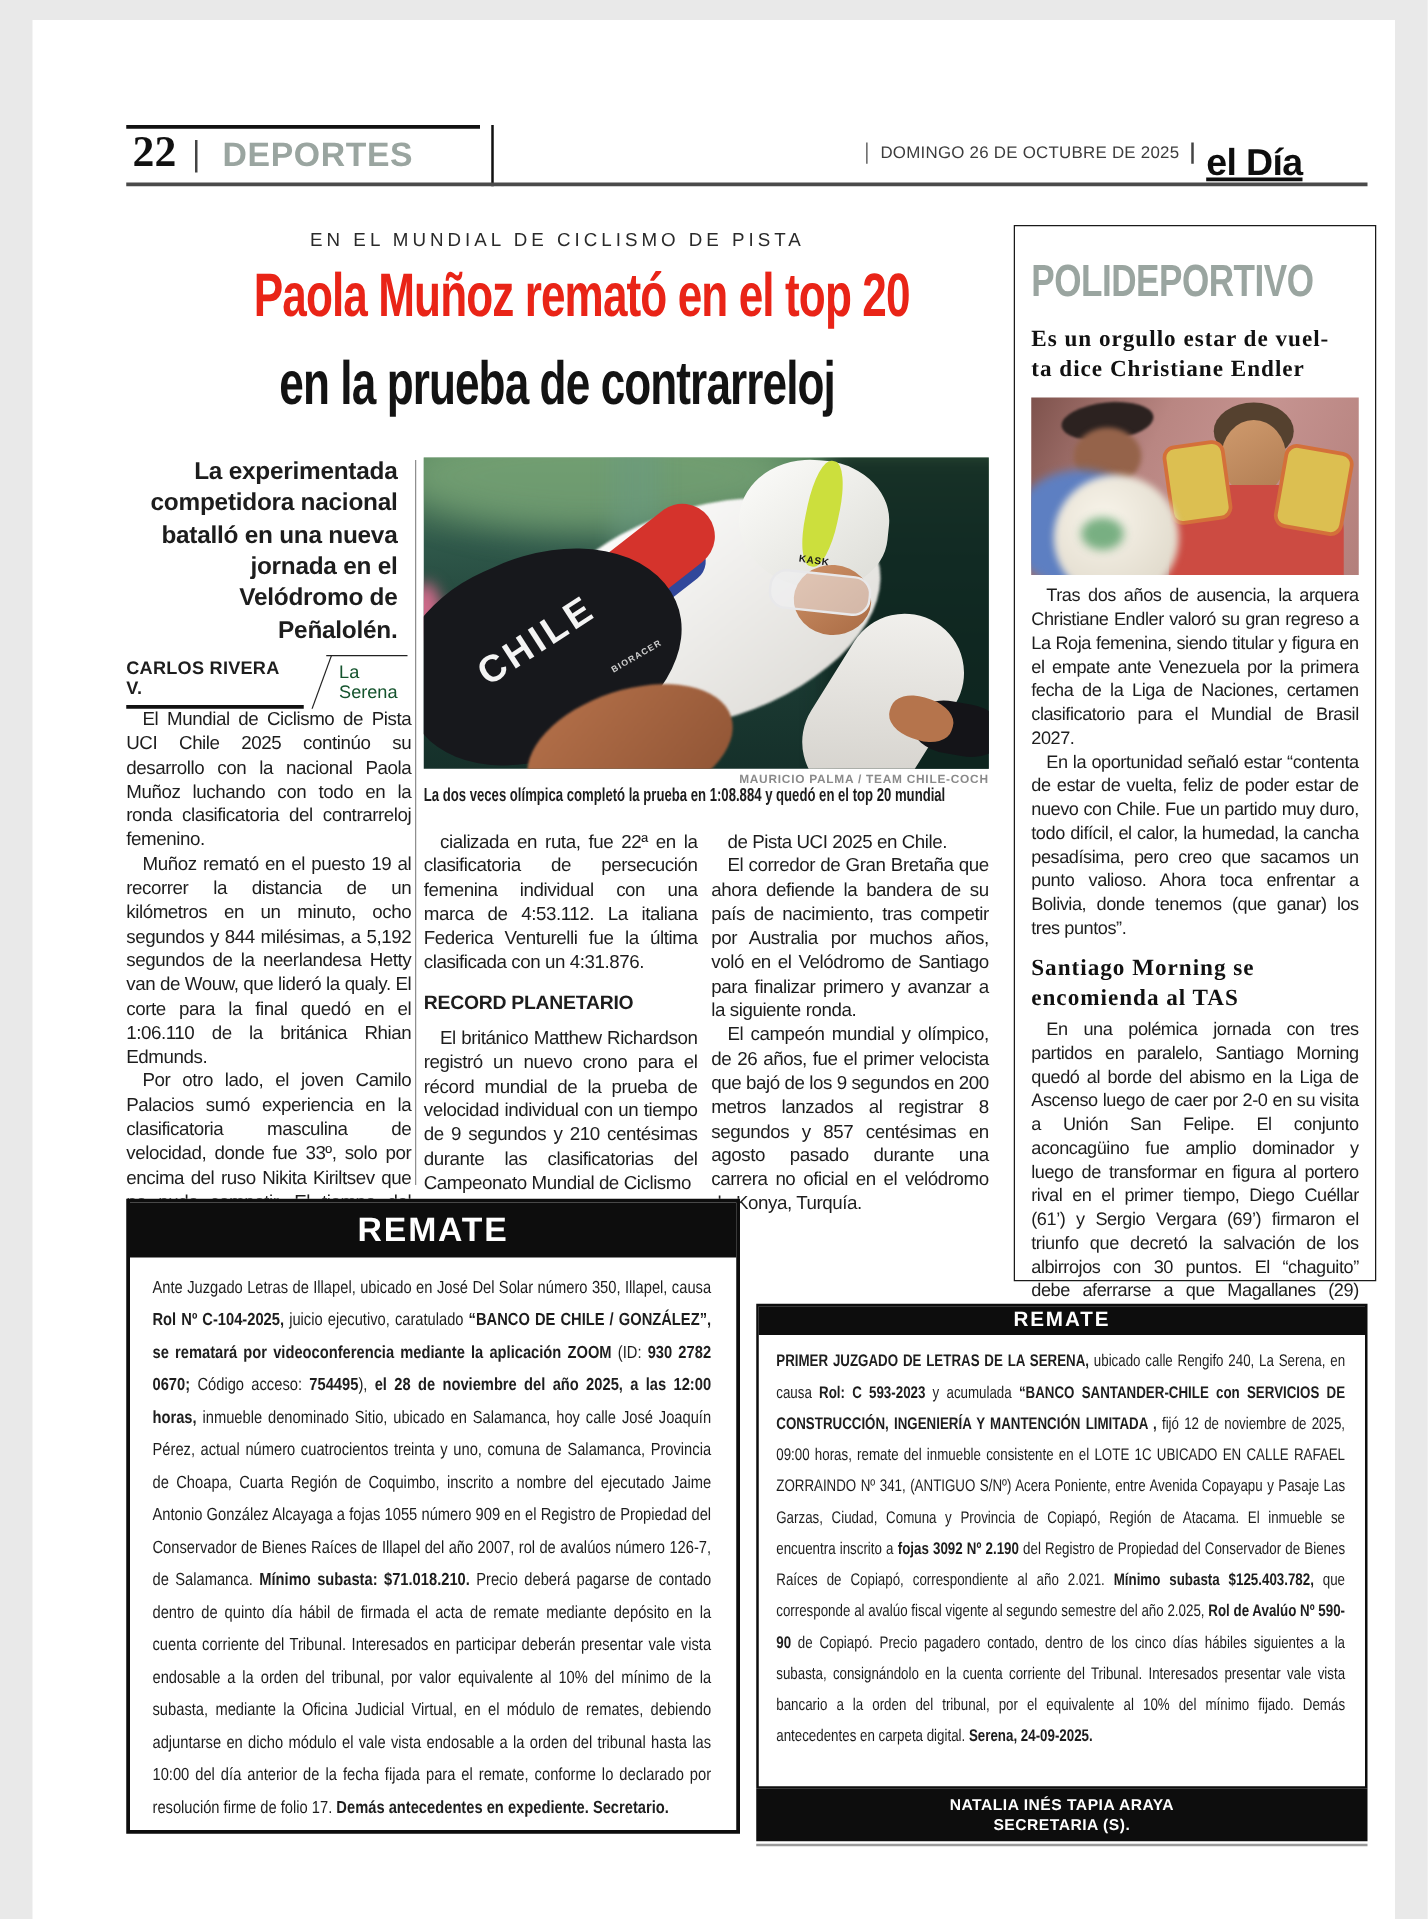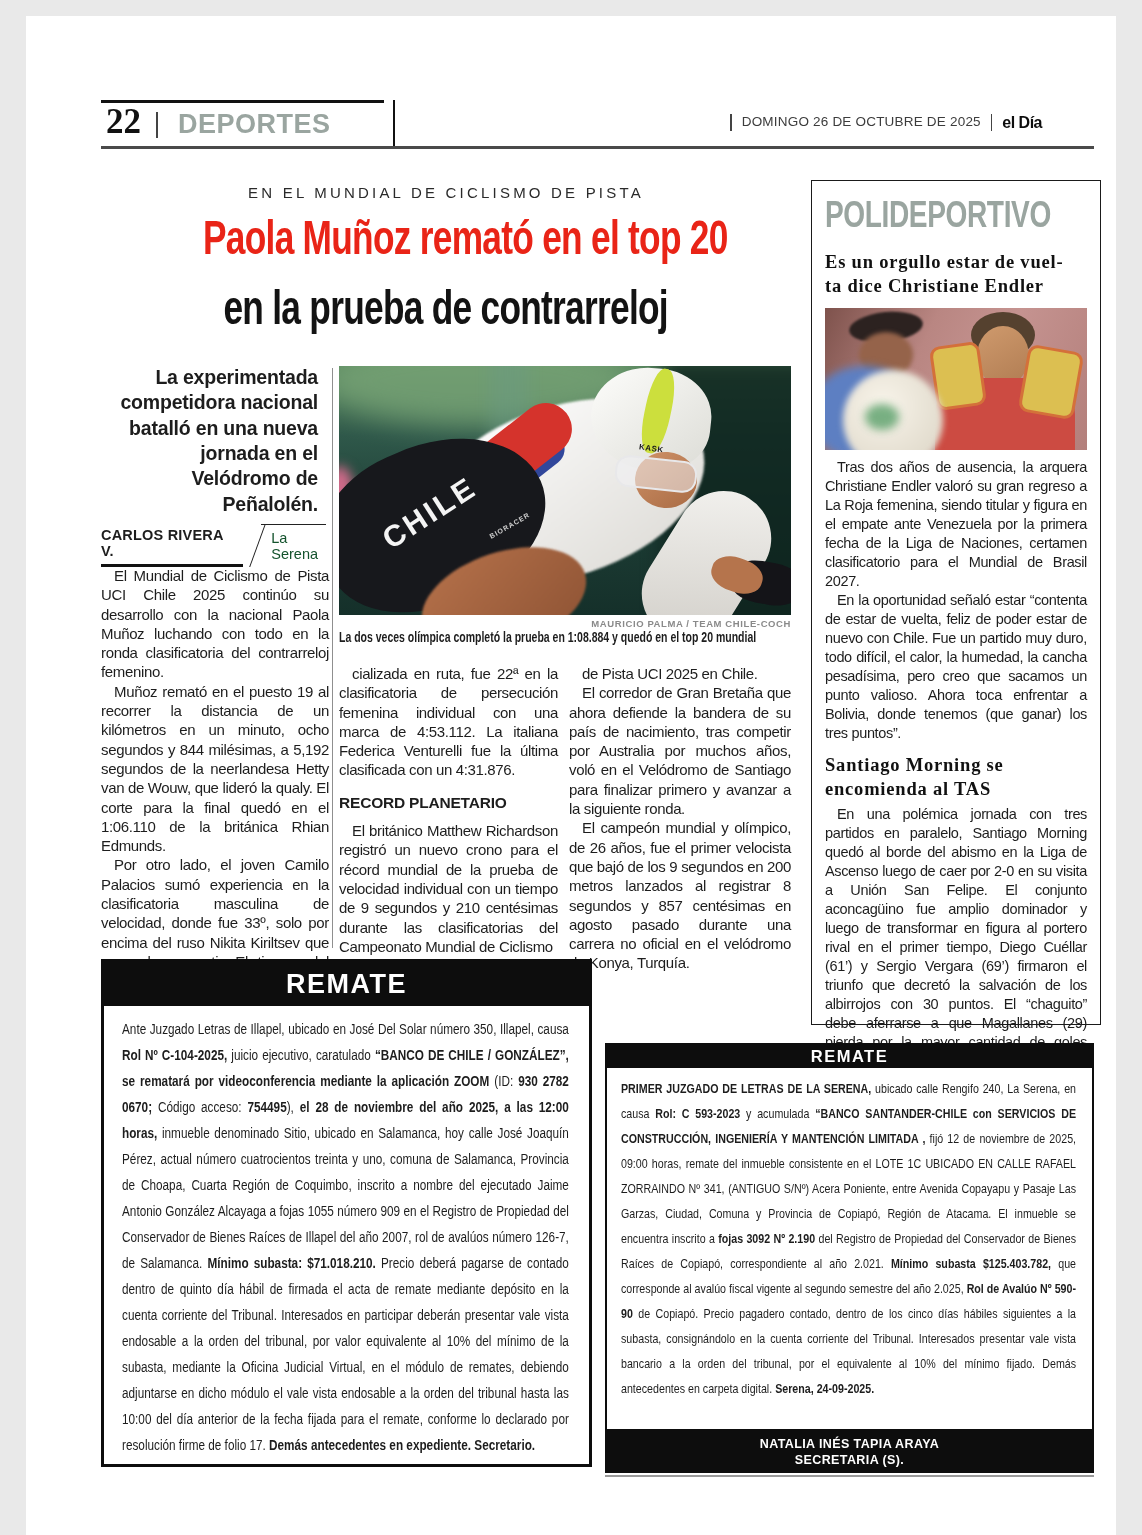--- a/index.html
+++ b/index.html
@@ -4,39 +4,39 @@
 <style>
   html,body{margin:0;padding:0;background:#e9e9e9;}
   .page{position:relative;width:1090px;height:1535px;background:#ffffff;margin:16px auto;
         font-family:"Liberation Sans",sans-serif;color:#1d1d1d;overflow:hidden;}
   .abs{position:absolute;}
   .rule{background:#111;}
   
   .pagenum{font-family:"Liberation Serif",serif;font-weight:bold;font-size:35px;color:#111;}
   .section-title{font-weight:bold;font-size:27px;color:#9aa5a0;letter-spacing:.5px;}
   .edition{font-size:13.5px;color:#3c3c3c;letter-spacing:.2px;}
-  .masthead{font-weight:bold;font-size:16px;color:#0e0e0e;letter-spacing:-.5px;}
+  .masthead{font-weight:bold;font-size:30px;color:#0e0e0e;letter-spacing:-.5px;text-decoration:underline;}
   .vbar{width:1.5px;background:#444;}
   
   .kicker{font-size:15px;letter-spacing:3.2px;color:#2a2a2a;text-align:center;}
   .headline{font-weight:bold;font-size:49px;line-height:1.0;text-align:center;white-space:nowrap;}
   .headline>span{display:inline-block;transform:scaleX(.72);transform-origin:center;letter-spacing:-1px;}
   .lead{font-weight:bold;font-size:19.5px;line-height:1.3;text-align:right;letter-spacing:-.2px;}
   .byline{display:flex;align-items:stretch;font-size:14.5px;}
   .byl-name{font-weight:bold;border-bottom:3px solid #111;padding:3px 8px 5px 0;letter-spacing:.2px;}
   .byl-slash{width:12px;border-right:1.5px solid #222;transform:skewX(-20deg);margin:0 4px 0 2px;}
   .byl-loc{border-top:1.5px solid #222;padding:5px 8px 0 10px;color:#14532d;flex:1;}
   .bodycol{font-size:15px;line-height:19.3px;text-align:justify;letter-spacing:-.35px;}
   .bodycol p{margin:0;text-indent:13px;}
   .subhead{font-weight:bold;font-size:15.5px;letter-spacing:-.2px;margin:13px 0 9px 0 !important;text-indent:0 !important;}
   .credit{font-weight:bold;font-size:9.5px;color:#8a8a8a;letter-spacing:.6px;text-align:right;}
   .caption{font-weight:bold;font-size:15px;white-space:nowrap;}
   .caption>span{display:inline-block;transform:scaleX(.70);transform-origin:0 50%;letter-spacing:0;}
   
-  .sidebox{border:1.5px solid #1a1a1a;box-sizing:border-box;padding:9px 13px;}
+  .sidebox{border:1.5px solid #1a1a1a;box-sizing:border-box;padding:19px 13px;}
   .polide{font-weight:bold;font-size:36px;color:#9aa5a0;white-space:nowrap;}
   .polide>span{display:inline-block;transform:scaleX(.78);transform-origin:0 50%;letter-spacing:-.5px;}
   .side-head{font-family:"Liberation Serif",serif;font-weight:bold;font-size:18.5px;line-height:1.3;
              letter-spacing:.8px;white-space:pre-line;color:#111;}
   .side-body{font-size:14.5px;line-height:19px;text-align:justify;letter-spacing:-.35px;}
   .side-body p{margin:0;text-indent:12px;}
   
   .notice{border:3px solid #0d0d0d;box-sizing:border-box;background:#fff;}
   .notice-bar{background:#0d0d0d;color:#fff;font-weight:bold;text-align:center;letter-spacing:1.5px;}
   .notice-body{text-align:justify;transform-origin:0 0;}

